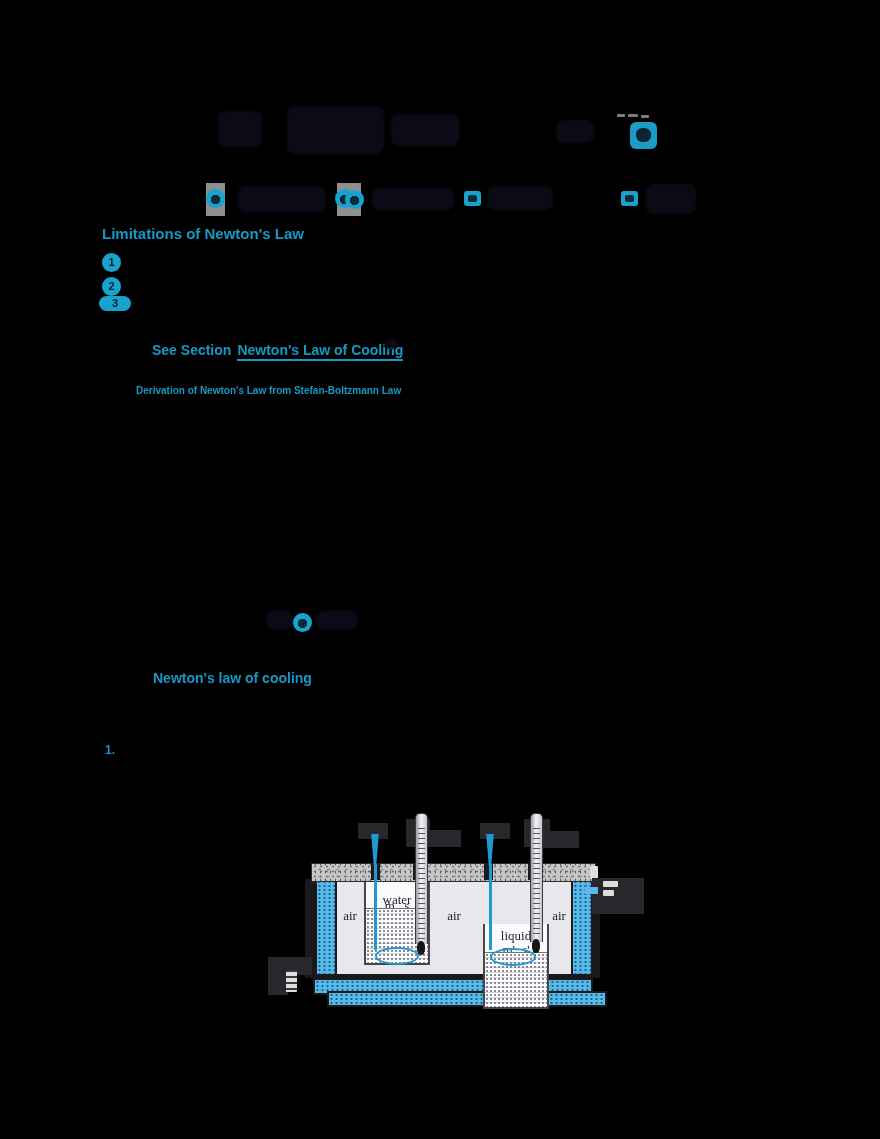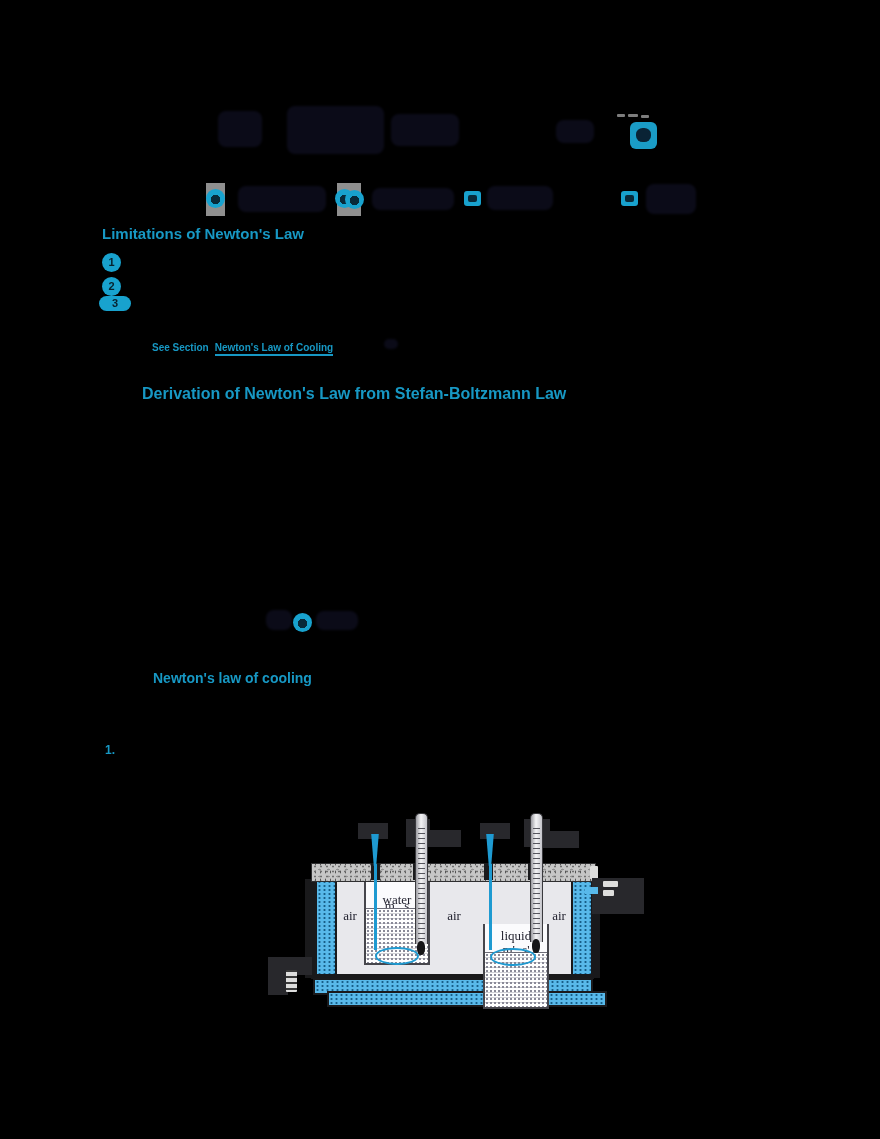--- a/index.html
+++ b/index.html
@@ -96,26 +96,26 @@
 
   <div class="teal-sq" style="left:621px;top:191px;width:17px;height:15px"></div>
   <div class="smudge" style="left:646px;top:184px;width:50px;height:30px"></div>
 
   <div class="h-teal" style="left:102px;top:225px;font-size:15px">Limitations of Newton's Law</div>
 
   <div class="marker" style="left:102px;top:253px">1</div>
   <div class="marker" style="left:102px;top:277px">2</div>
   <div class="marker pill" style="left:99px;top:296px">3</div>
 
-  <div class="h-teal" style="left:152px;top:342px;font-size:10px">
+  <div class="h-teal" style="left:152px;top:342px;font-size:14px">
     <span style="margin-right:6px">See Section</span><a class="doc-link">Newton's Law of Cooling</a>
   </div>
   <div class="smudge" style="left:384px;top:339px;width:14px;height:10px"></div>
 
-  <div class="h-teal" style="left:142px;top:385px;font-size:16px">Derivation of Newton's Law from Stefan-Boltzmann Law</div>
+  <div class="h-teal" style="left:136px;top:385px;font-size:10px">Derivation of Newton's Law from Stefan-Boltzmann Law</div>
 
   <div class="smudge" style="left:266px;top:610px;width:26px;height:20px"></div>
   <div class="teal-dot" style="left:293px;top:613px;width:19px;height:19px"></div>
   <div class="smudge" style="left:316px;top:611px;width:42px;height:19px"></div>
 
   <div class="h-teal" style="left:153px;top:670px;font-size:14px">Newton's law of cooling</div>
 
 
   <div class="h-teal" style="left:105px;top:743px;font-size:12px">1.</div>
 

